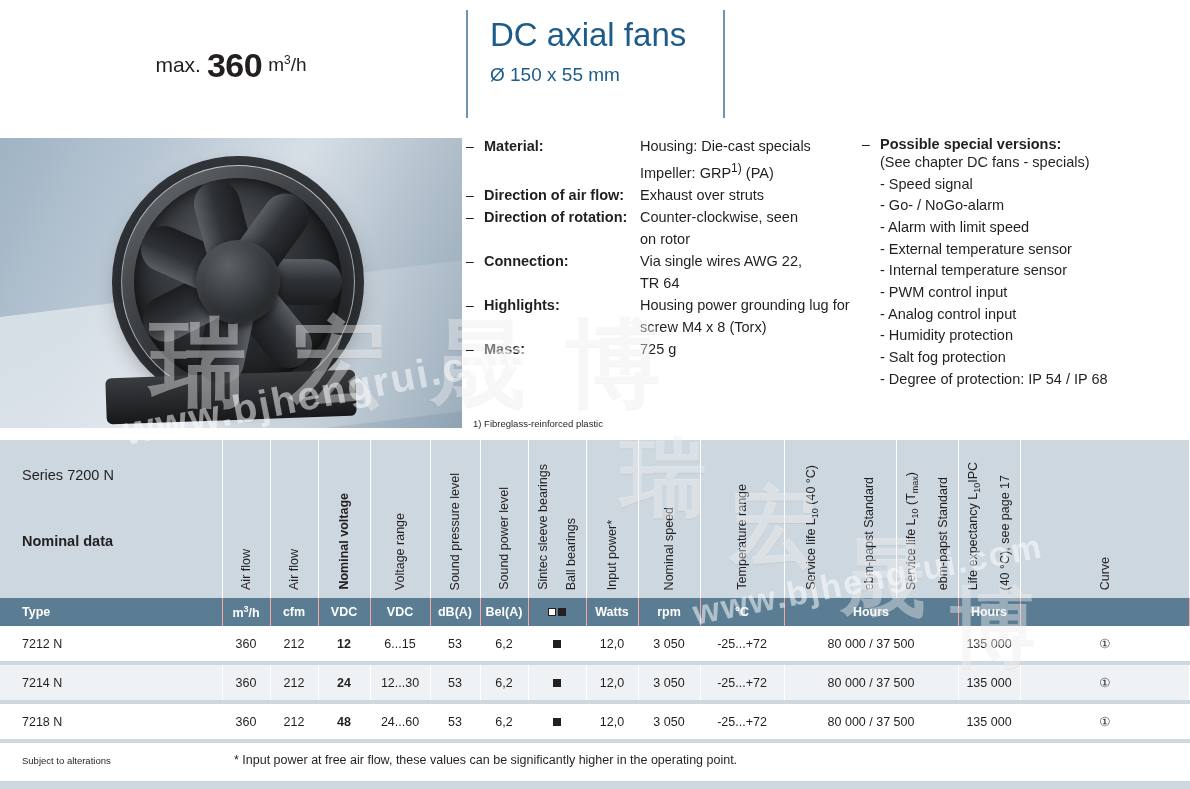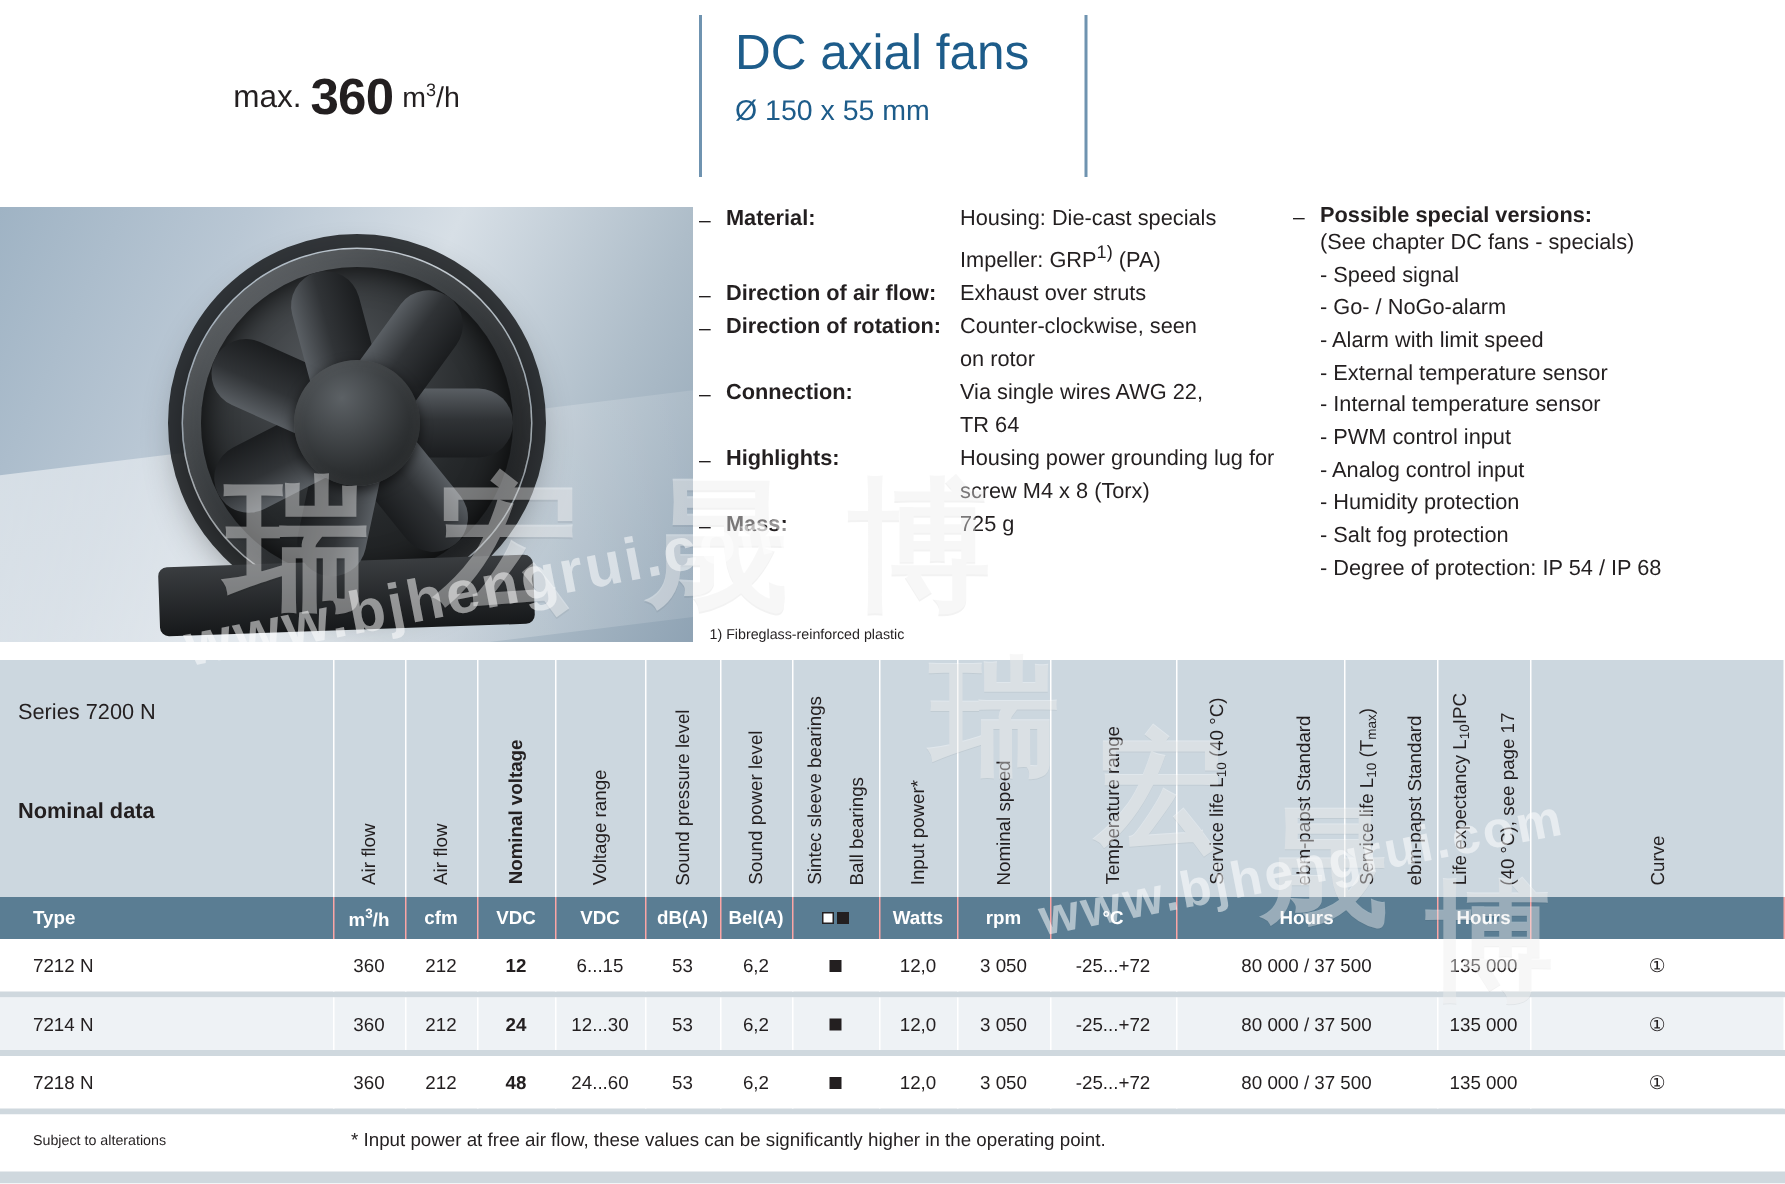--- a/index.html
+++ b/index.html
@@ -129,21 +129,21 @@
   .specials li { font-size:14.5px; line-height:21.7px; }
 
   
   .tbl { position:absolute; left:0; top:440px; width:1190px; }
   table { border-collapse:collapse; width:1190px; font-size:12.5px; }
   .vhead-row td {
     background:#ccd7df; height:158px; vertical-align:bottom;
     border-right:1px solid #ffffff; padding:0 0 8px 0;
     text-align:center;
   }
-  .vhead-row td.first { text-align:left; vertical-align:middle; padding-left:12px; }
+  .vhead-row td.first { text-align:left; vertical-align:middle; padding-left:22px; }
   .series-title { font-size:14.5px; color:#231f20; position:relative; top:-32px;}
   .nominal-title { font-size:14.5px; font-weight:bold; position:relative; top:18px;}
   .vtxt {
     writing-mode:vertical-rl; transform:rotate(180deg);
     white-space:nowrap; font-size:12.5px; line-height:14px;
     margin:0 auto; text-align:left;
   }
   .vtxt.b { font-weight:bold; }
   .vtxt sub { font-size:9px; }
   .vstack { display:flex; justify-content:center; align-items:flex-end; }

